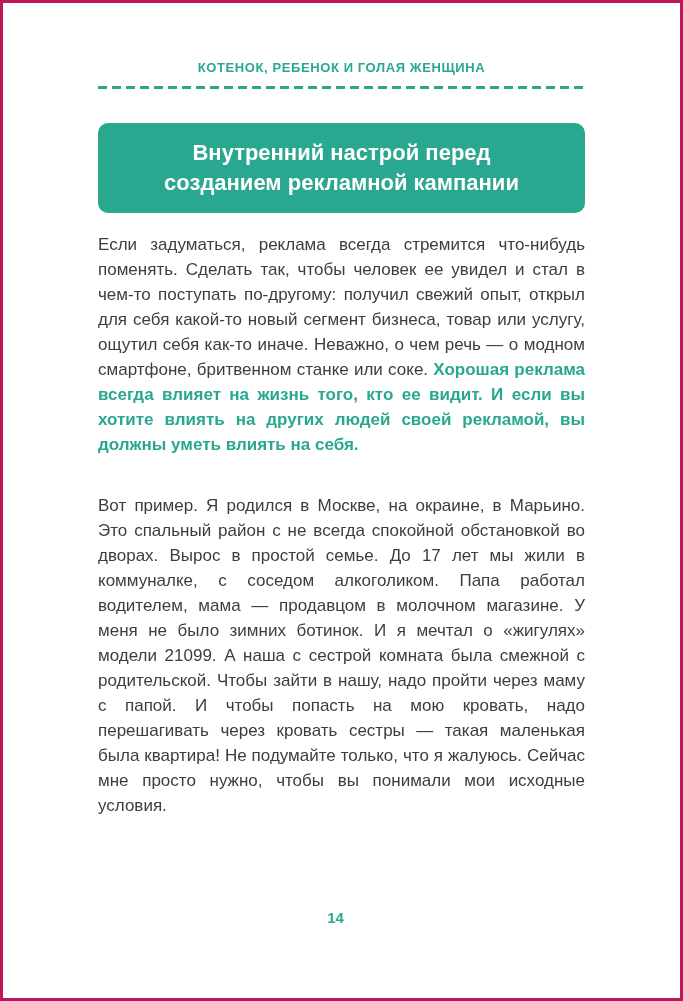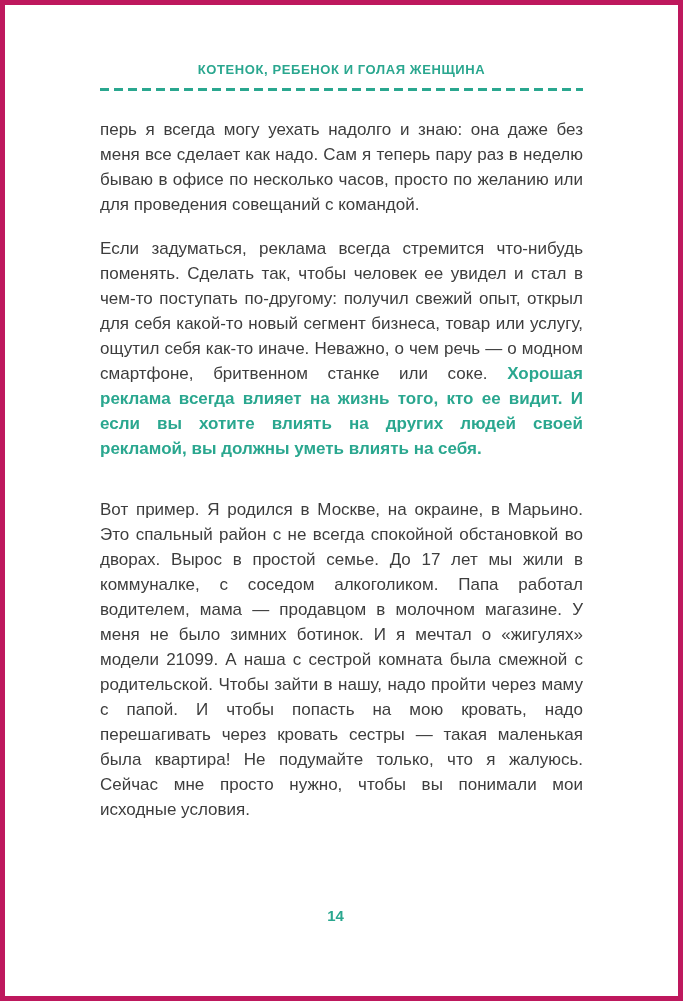--- a/index.html
+++ b/index.html
@@ -10,21 +10,21 @@
   *{margin:0;padding:0;box-sizing:border-box;}
   html,body{background:#f6f6f6;}
   body{
     width:683px;height:1001px;
     font-family:"Liberation Sans", sans-serif;
   }
   .page{
     position:relative;
     width:683px;height:1001px;
     background:var(--page-bg);
-    border:5px solid #be185d;
+    border:3px solid #be185d;
     padding:0 95px;
     overflow:hidden;
   }
   .running-head{
     padding-top:57px;
     text-align:center;
     color:var(--accent);
     font-weight:bold;
     font-size:13px;
     letter-spacing:0.6px;
@@ -70,22 +70,25 @@
 </style>
 </head>
 <body>
 
 <div class="page">
 
   <div class="running-head">КОТЕНОК, РЕБЕНОК И ГОЛАЯ ЖЕНЩИНА</div>
 
   <div class="head-rule"></div>
 
-  <p class="body-text intro">перь я всегда могу уехать надолго и знаю: она даже без меня все сделает как надо. Сам я теперь пару раз в неделю бываю в офисе по несколько часов, просто по желанию или для проведения совещаний с командой.</p>
 
+  <div class="banner">
+    <div>Внутренний настрой перед</div>
+    <div>созданием рекламной кампании</div>
+  </div>
 
   <p class="body-text para-reklama"><span>Если задуматься, реклама всегда стремится что-нибудь поменять. Сделать так, чтобы человек ее увидел и стал в чем-то поступать по-другому: получил свежий опыт, открыл для себя какой-то новый сегмент бизнеса, товар или услугу, ощутил себя как-то иначе. Неважно, о чем речь — о модном смартфоне, бритвенном станке или соке. </span><span class="hl">Хорошая реклама всегда влияет на жизнь того, кто ее видит. И если вы хотите влиять на других людей своей рекламой, вы должны уметь влиять на себя.</span></p>
 
   <p class="body-text para-example">Вот пример. Я родился в Москве, на окраине, в Марьино. Это спальный район с не всегда спокойной обстановкой во дворах. Вырос в простой семье. До 17 лет мы жили в коммуналке, с соседом алкоголиком. Папа работал водителем, мама — продавцом в молочном магазине. У меня не было зимних ботинок. И я мечтал о «жигулях» модели 21099. А наша с сестрой комната была смежной с родительской. Чтобы зайти в нашу, надо пройти через маму с папой. И чтобы попасть на мою кровать, надо перешагивать через кровать сестры — такая маленькая была квартира! Не подумайте только, что я жалуюсь. Сейчас мне просто нужно, чтобы вы понимали мои исходные условия.</p>
 
   <div class="page-number">14</div>
 
 </div>
 
 </body></html>

